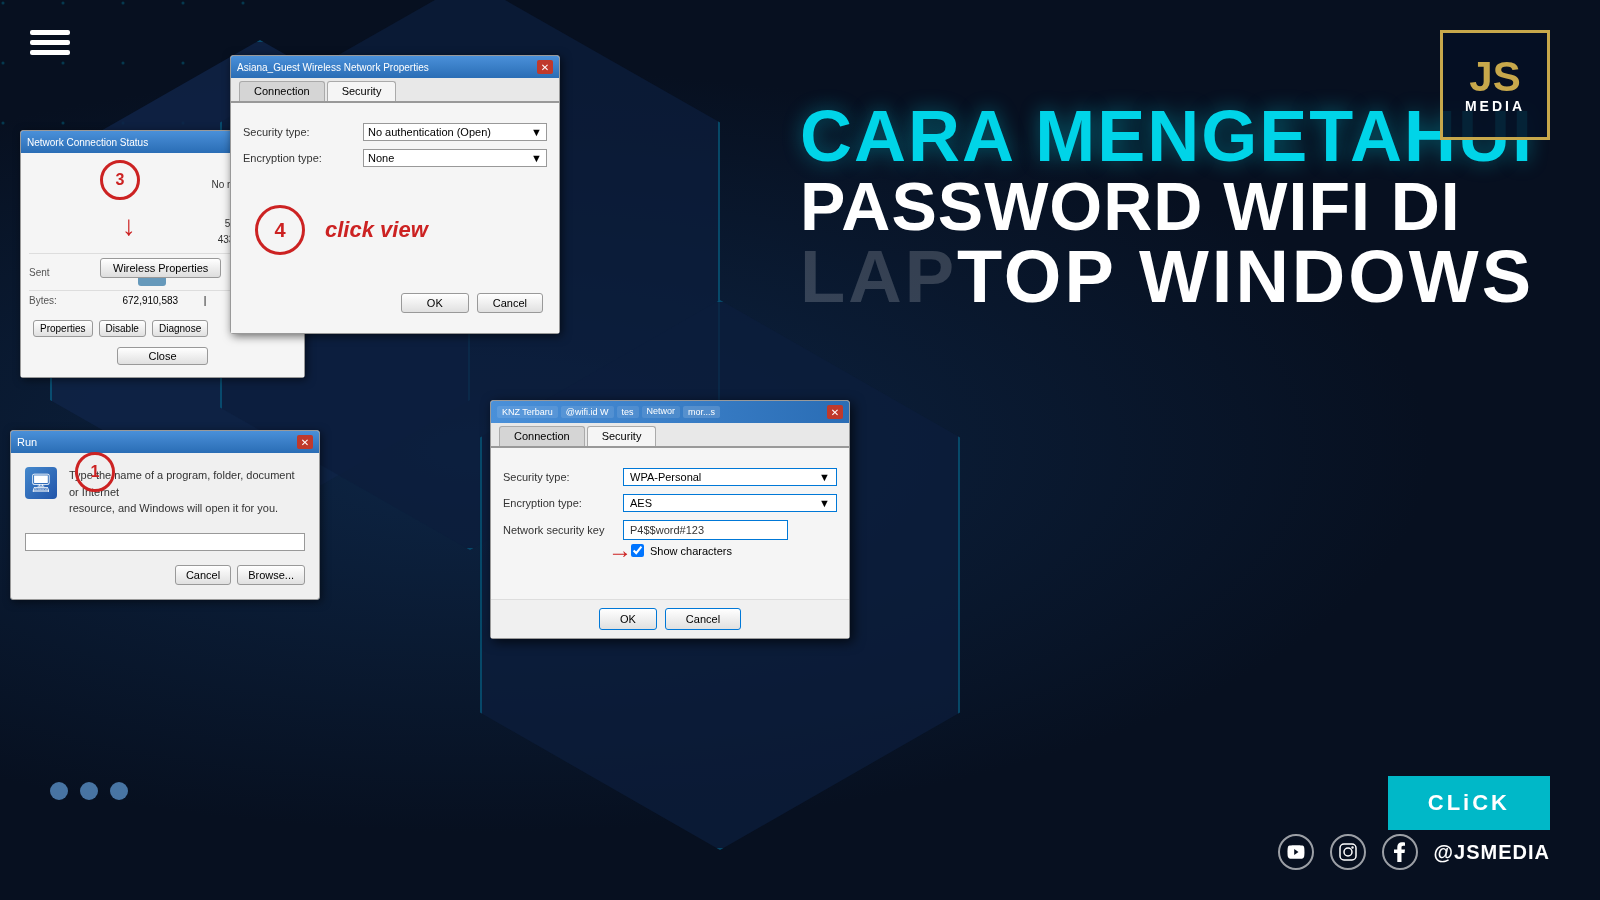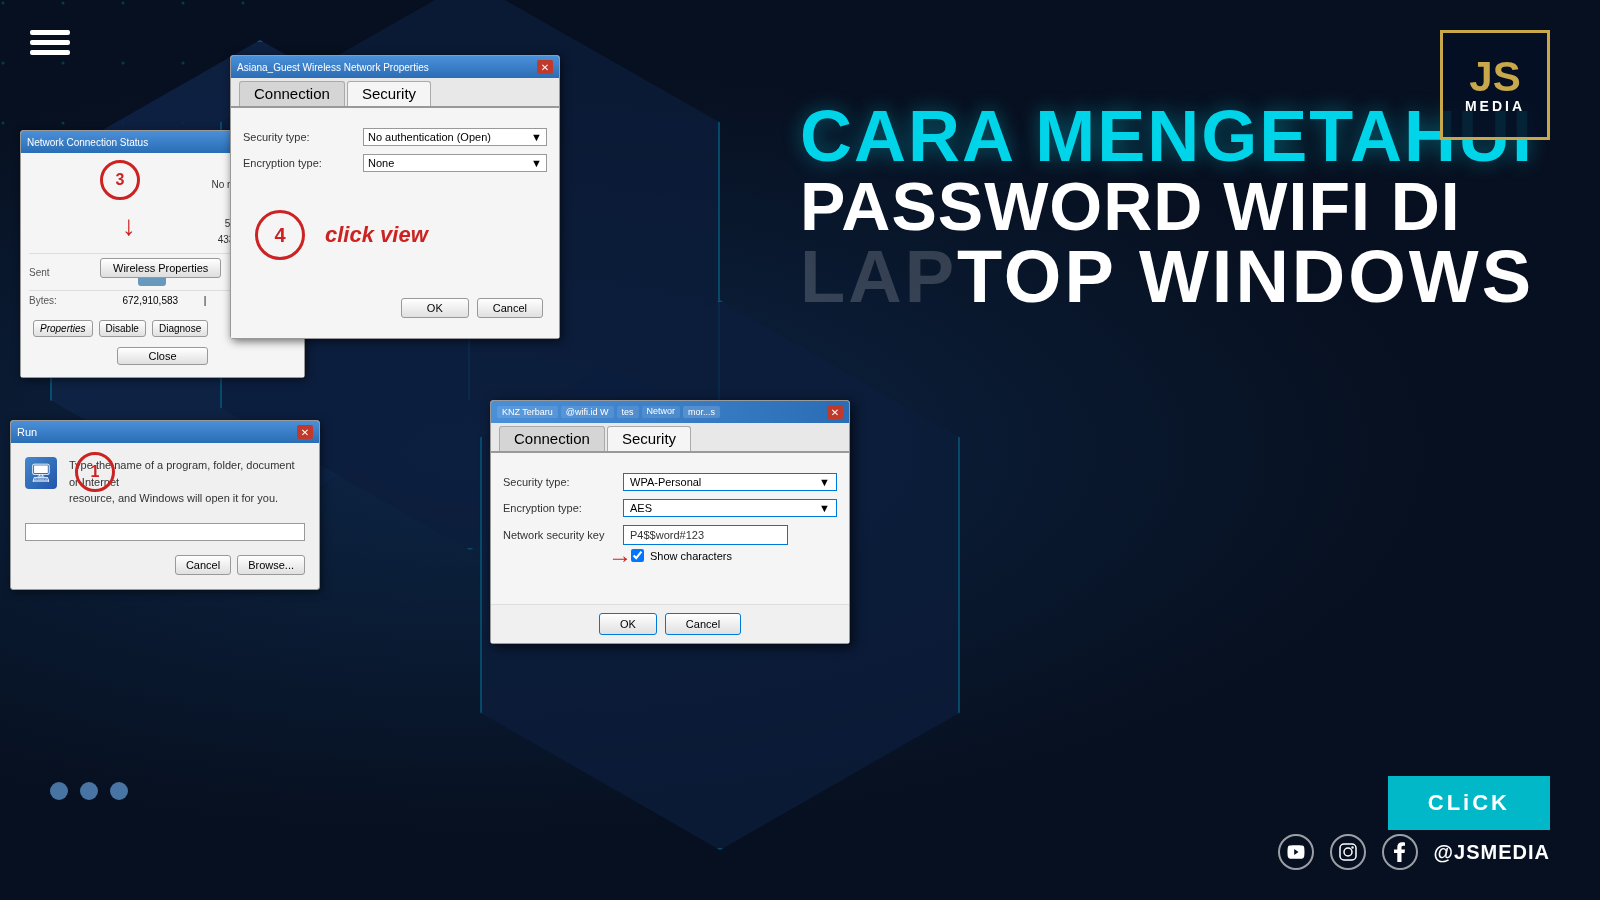--- a/index.html
+++ b/index.html
@@ -460,21 +460,21 @@
     .wifi-tabs-bar {
       background: #e8e8e8;
       border-bottom: 2px solid #999;
       padding: 3px 8px 0;
       display: flex;
       gap: 2px;
     }
 
     .wifi-tab-item {
       padding: 3px 14px 4px;
-      font-size: 15px;
+      font-size: 11px;
       border: 1px solid #aaa;
       border-bottom: none;
       border-radius: 3px 3px 0 0;
       cursor: pointer;
       background: #d5d5d5;
     }
 
     .wifi-tab-item.active {
       background: #f5f5f5;
     }
@@ -557,21 +557,21 @@
         <div style="width:28px; height:28px; background:#6699bb; border-radius:3px;"></div>
         <span style="font-size:10px; color:#555;">Received</span>
       </div>
       <div style="display:flex; justify-content:space-between; margin-bottom:4px;">
         <span style="font-size:10px; color:#555;">Bytes:</span>
         <span style="font-size:10px;padding-left:40px;">672,910,583</span>
         <span style="font-size:10px;">|</span>
         <span style="font-size:10px;">2,344,875,287</span>
       </div>
       <div class="win-btn-row">
-        <button class="win-btn" style="font-size:10px; padding:2px 6px;font-style:italic;">Properties</button>
+        <button class="win-btn" style="font-size:10px; padding:2px 6px;">Properties</button>
         <button class="win-btn" style="font-size:10px; padding:2px 6px;">Disable</button>
         <button class="win-btn" style="font-size:10px; padding:2px 6px;">Diagnose</button>
       </div>
       <div style="display:flex; justify-content:center; padding:4px;">
         <button class="win-btn" style="padding:2px 30px; font-size:11px;">Close</button>
       </div>
     </div>
   </div>
 
   <div class="win-wireless" style="top:55px; left:230px; width:330px;">
@@ -615,21 +615,21 @@
   <div class="step-circle" style="top:160px; left:100px;">
     <span>3</span>
   </div>
 
   <div style="position:absolute; top:210px; left:122px; color:#cc2222; font-size:28px; z-index:25;">↓</div>
 
   <div style="position:absolute; top:258px; left:100px; z-index:25;">
     <button class="win-btn" style="font-size:11px; padding:3px 12px; background:linear-gradient(to bottom,#fff,#ddd);">Wireless Properties</button>
   </div>
 
-  <div class="win-run" style="top:420px; left:10px;">
+  <div class="win-run" style="top:430px; left:10px;">
     <div class="win-titlebar">
       <span style="font-size:11px;">Run</span>
       <button class="win-close-btn">✕</button>
     </div>
     <div class="run-content">
       <div class="run-icon-row">
         <div class="run-icon">
           <span>🖥</span>
         </div>
         <div>

